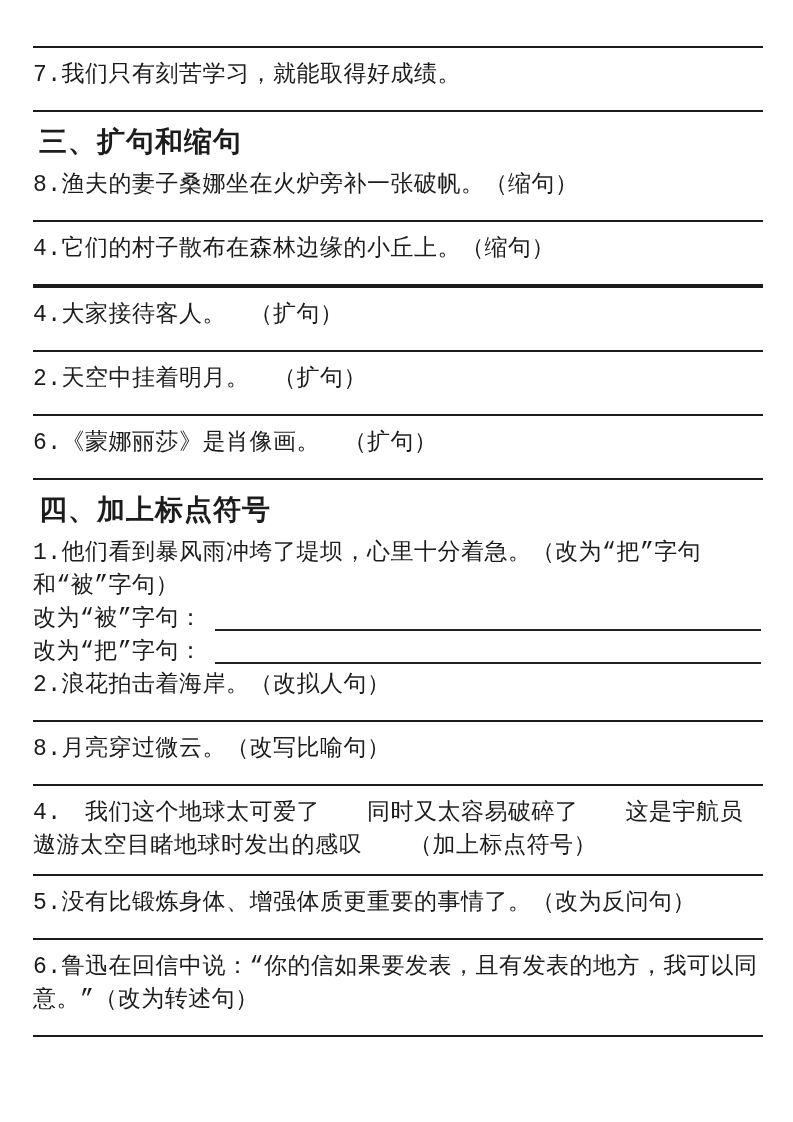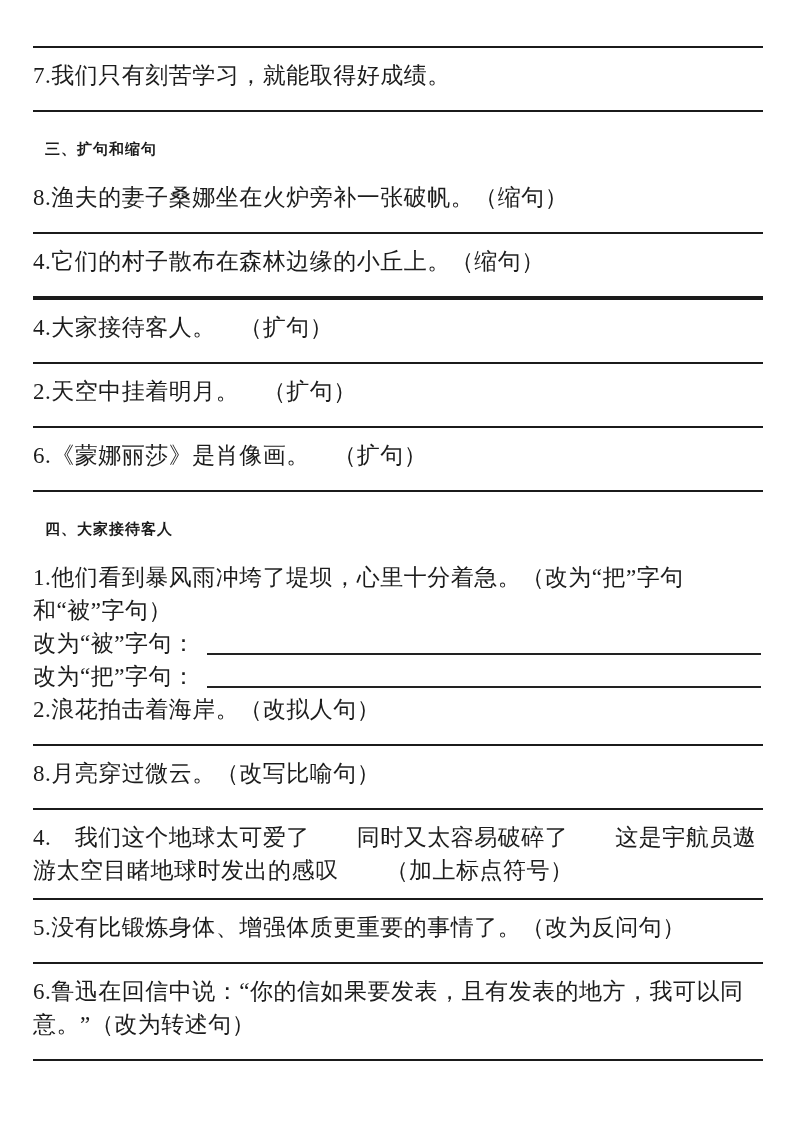--- a/index.html
+++ b/index.html
@@ -14,37 +14,38 @@
     font-family: "Liberation Serif", "DejaVu Serif", serif;
     color: #1c1c1c;
   }
   .sheet {
     box-sizing: border-box;
     width: 793px;
     height: 1122px;
     padding: 46px 30px 0 33px;
     font-size: 23px;
     line-height: 33px;
+    font-family: Liberation Mono, monospace;
   }
   .rule {
     border: 0;
     border-top: 2px solid #1b1b1b;
     margin: 0;
     height: 0;
   }
   .item {
     margin: 0;
     padding: 11px 2px 18px 0;
     letter-spacing: 0.5px;
   }
   .heading {
-    margin: 12px;
+    margin: 6px;
     padding: 9px 0 1px 0;
     font-weight: bold;
-    font-size: 15px;
+    font-size: 28px;
     letter-spacing: 1px;
   }
   .after-heading {
     padding-top: 2px;
   }
   .lead {
     padding-top: 2px;
     padding-bottom: 0;
   }
   .tight {
@@ -89,21 +90,21 @@
   <hr class="rule">
   <p class="item">4.大家接待客人。　（扩句）</p>
 
   <hr class="rule">
   <p class="item">2.天空中挂着明月。　（扩句）</p>
 
   <hr class="rule">
   <p class="item">6.《蒙娜丽莎》是肖像画。　（扩句）</p>
 
   <hr class="rule">
-  <h3 class="heading">四、大家接待客人</h3>
+  <h3 class="heading">四、加上标点符号</h3>
   <p class="item lead">1.他们看到暴风雨冲垮了堤坝，心里十分着急。（改为“把”字句和“被”字句）</p>
 
   <div class="fill-row">
     <span class="fill-label">改为“被”字句：</span>
     <span class="fill-line"></span>
   </div>
   <div class="fill-row">
     <span class="fill-label">改为“把”字句：</span>
     <span class="fill-line"></span>
   </div>

